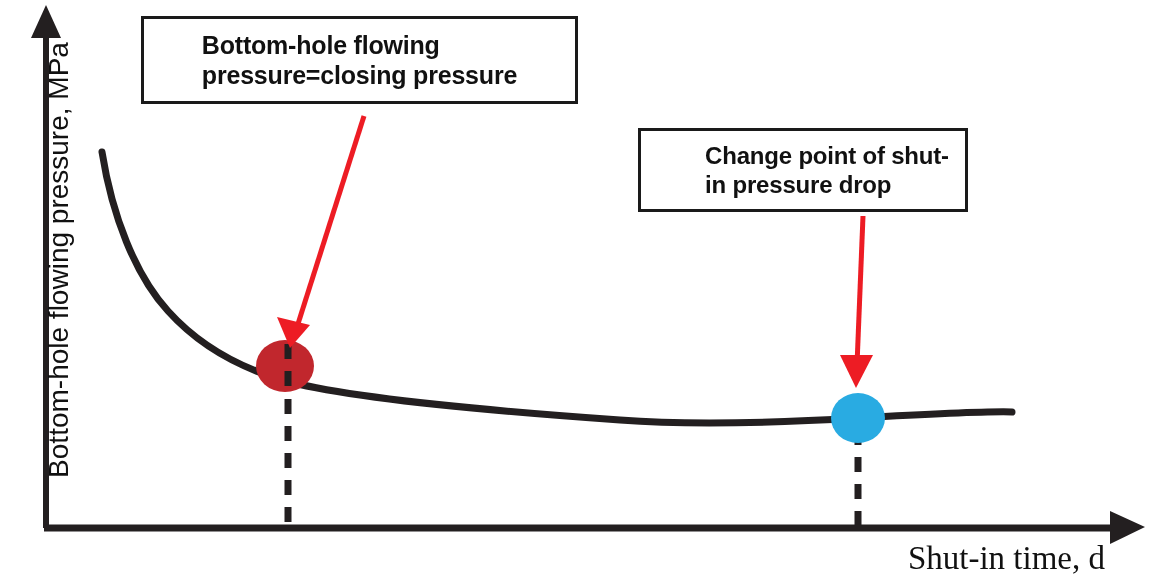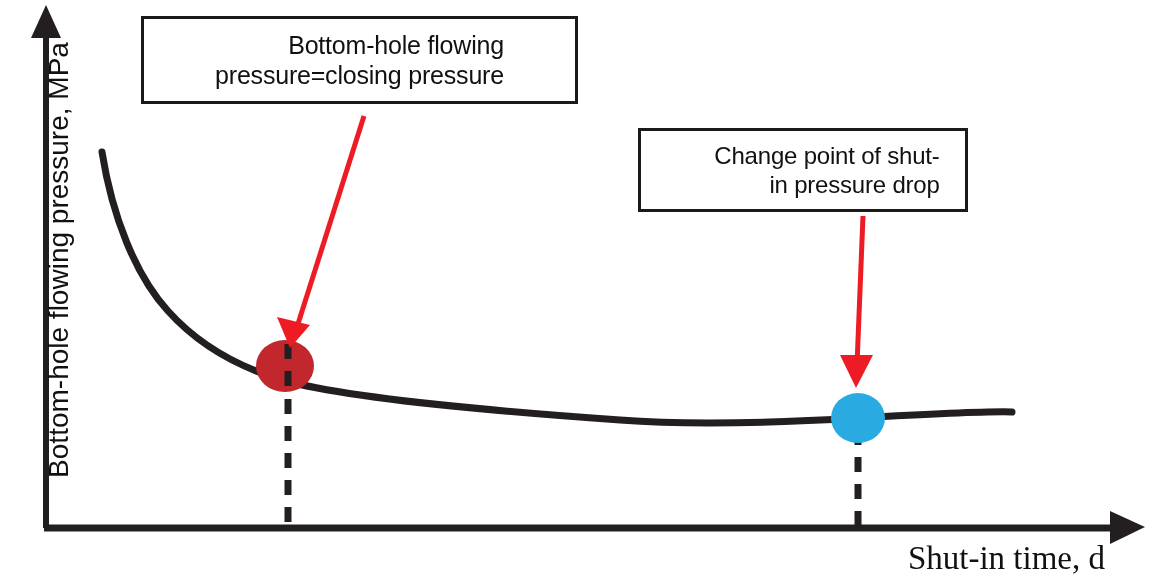--- a/index.html
+++ b/index.html
@@ -28,23 +28,23 @@
 
   
   .callout {
     position: absolute;
     box-sizing: border-box;
     background: #ffffff;
     border: 3px solid #1a1a1a;
     display: flex;
     align-items: center;
     justify-content: center;
-    text-align: right;
+    text-align: left;
     font-family: "Liberation Sans", sans-serif;
-    font-weight: normal;
+    font-weight: bold;
     color: #111111;
     line-height: 1.22;
     letter-spacing: -0.2px;
   }
   #callout-bhfp {
     left: 141px;
     top: 16px;
     width: 437px;
     height: 88px;
     font-size: 25px;

